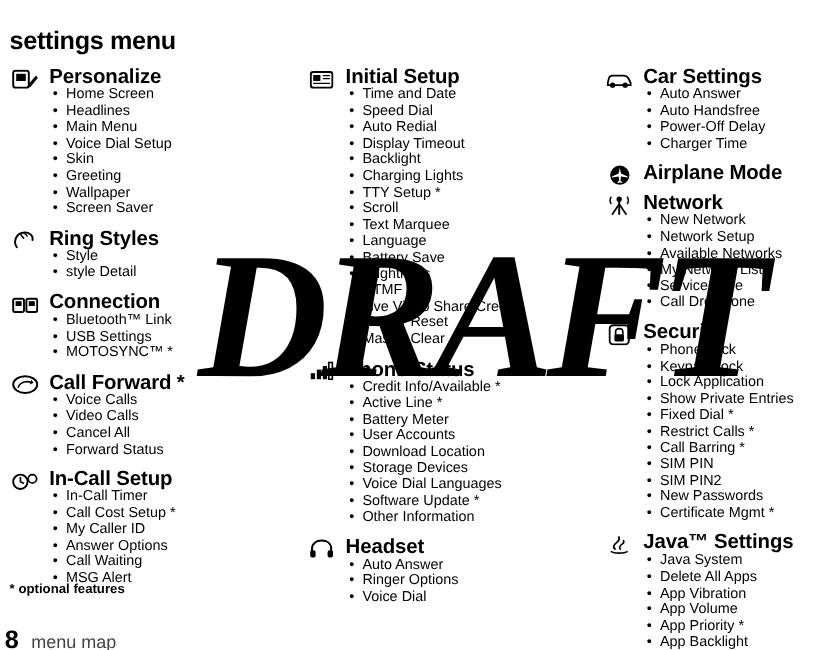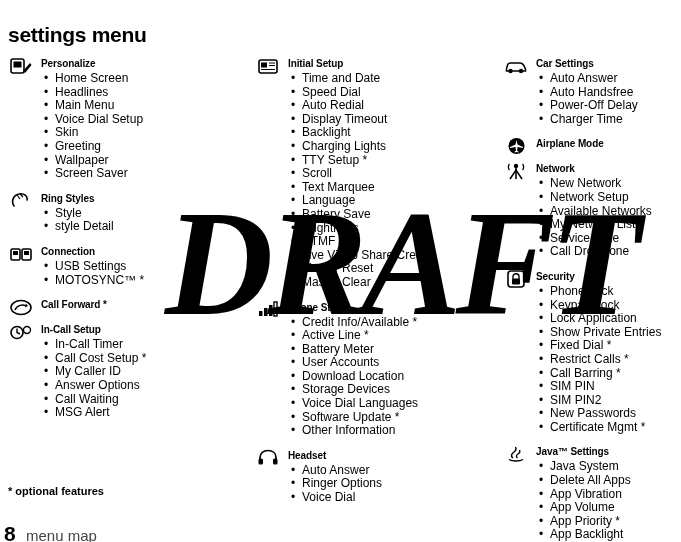--- a/index.html
+++ b/index.html
@@ -56,21 +56,21 @@
   .col1 { left: 8px; width: 215px; }
   .col2 { left: 255px; width: 215px; }
   .col3 { left: 503px; width: 180px; }
 
   .group {
     position: relative;
     margin-bottom: 11px;
     padding-left: 33px;
   }
   .group-head {
-    font-size: 10px;
+    font-size: 17px;
     font-weight: bold;
     line-height: 14px;
     margin-bottom: 1px;
     letter-spacing: -0.1px;
   }
   .icon {
     position: absolute;
     left: 0;
     top: -1px;
     width: 26px;
@@ -178,34 +178,41 @@
         <span class="icon">
           <svg width="22" height="16" viewBox="0 0 22 16">
             <rect x="1" y="3" width="9" height="11" rx="1.5" fill="none" stroke="#000" stroke-width="1.6"></rect>
             <rect x="12" y="3" width="9" height="11" rx="1.5" fill="none" stroke="#000" stroke-width="1.6"></rect>
             <rect x="3" y="5" width="5" height="4" fill="#000"></rect>
             <rect x="14" y="5" width="5" height="4" fill="#000"></rect>
           </svg>
         </span>
         <div class="group-head">Connection</div>
         <ul class="items">
+          <li>Bluetooth™ Link</li>
           <li>USB Settings</li>
           <li>MOTOSYNC™ *</li>
         </ul>
       </div>
 
       <div class="group">
         <span class="icon">
           <svg width="22" height="17" viewBox="0 0 22 17">
             <ellipse cx="11" cy="8.5" rx="10" ry="7" fill="none" stroke="#000" stroke-width="1.6"></ellipse>
             <path d="M5 11 C7 6 13 5 16 7" fill="none" stroke="#000" stroke-width="1.4"></path>
             <path d="M16 4.5 L18 7 L15 8.5 Z" fill="#000"></path>
           </svg>
         </span>
         <div class="group-head">Call Forward *</div>
+        <ul class="items">
+          <li>Voice Calls</li>
+          <li>Video Calls</li>
+          <li>Cancel All</li>
+          <li>Forward Status</li>
+        </ul>
       </div>
 
       <div class="group">
         <span class="icon">
           <svg width="22" height="17" viewBox="0 0 22 17">
             <circle cx="7" cy="8.5" r="6" fill="none" stroke="#000" stroke-width="1.6"></circle>
             <path d="M7 4.5 L7 8.5 L10 10" fill="none" stroke="#000" stroke-width="1.4"></path>
             <circle cx="17" cy="6" r="3.5" fill="none" stroke="#000" stroke-width="1.4"></circle>
             <path d="M17 2 L17 3 M17 9 L17 10 M13 6 L14 6 M20 6 L21 6" stroke="#000" stroke-width="1.2"></path>
           </svg>

